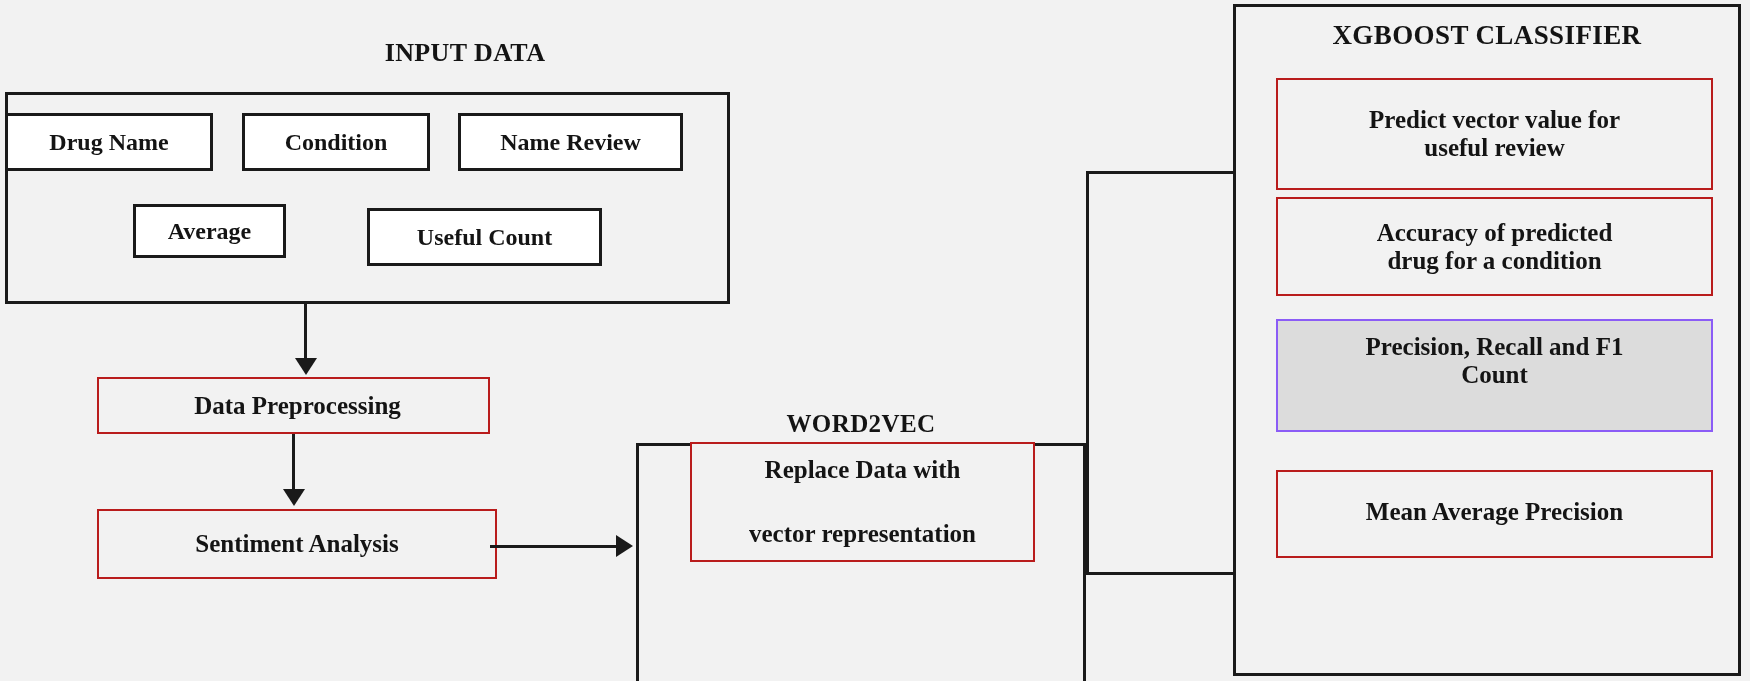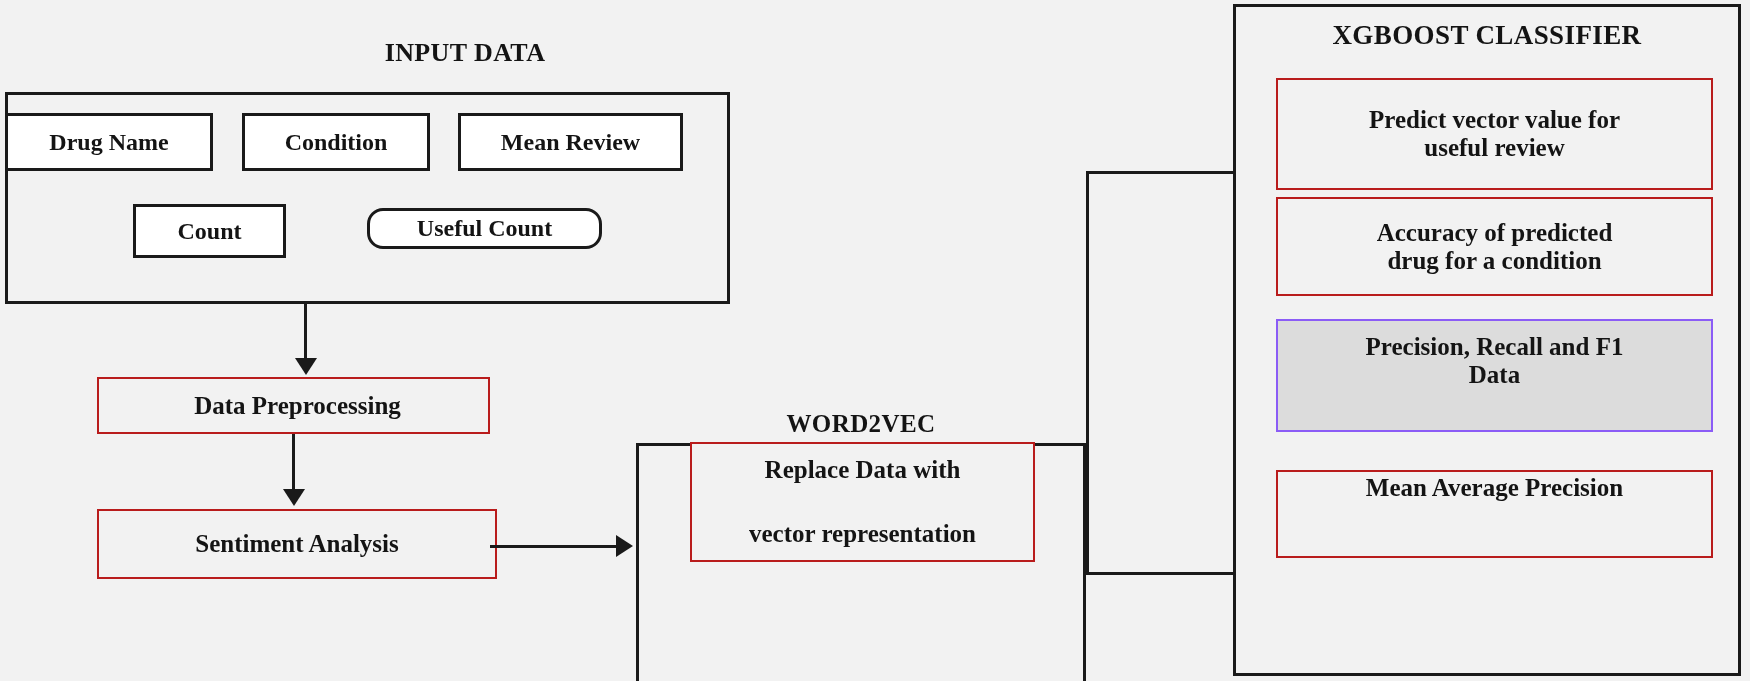--- a/index.html
+++ b/index.html
@@ -94,25 +94,25 @@
 <div id="canvas">
 
   <div class="title" style="left:310px; top:38px; width:310px; font-size:26px;">INPUT DATA</div>
 
   <div class="node panel" style="left:5px; top:92px; width:725px; height:212px;"></div>
 
   <div class="node box" style="left:5px; top:113px; width:208px; height:58px; font-size:24px;">Drug Name</div>
 
   <div class="node box" style="left:242px; top:113px; width:188px; height:58px; font-size:24px;">Condition</div>
 
-  <div class="node box" style="left:458px; top:113px; width:225px; height:58px; font-size:24px;">Mean Review</div>
+  <div class="node box" style="left:458px; top:113px; width:225px; height:58px; font-size:24px;">Name Review</div>
 
-  <div class="node box" style="left:133px; top:204px; width:153px; height:54px; font-size:24px;">Count</div>
+  <div class="node box" style="left:133px; top:204px; width:153px; height:54px; font-size:24px;">Average</div>
 
-  <div class="node box" style="left:367px; top:208px; width:235px; height:41px; font-size:24px;border-radius:16px;">Useful Count</div>
+  <div class="node box" style="left:367px; top:208px; width:235px; height:58px; font-size:24px;">Useful Count</div>
 
   <div class="vline" style="left:304px; top:304px; width:3px; height:56px;"></div>
   <div class="arrow-down" style="left:295px; top:358px;"></div>
 
   <div class="node box-flat" style="left:97px; top:377px; width:393px; height:57px; font-size:25px;padding-left:8px;">Data Preprocessing</div>
 
   <div class="vline" style="left:292px; top:434px; width:3px; height:57px;"></div>
   <div class="arrow-down" style="left:283px; top:489px;"></div>
 
   <div class="node box-flat" style="left:97px; top:509px; width:400px; height:70px; font-size:25px;">Sentiment Analysis</div>
@@ -140,20 +140,20 @@
     <span>useful review</span>
   </div>
 
   <div class="node box-flat" style="left:1276px; top:197px; width:437px; height:99px; font-size:25px; flex-direction:column;">
     <span>Accuracy of predicted</span>
     <span>drug for a condition</span>
   </div>
 
   <div class="node box-shaded" style="left:1276px; top:319px; width:437px; height:113px; font-size:25px; flex-direction:column; justify-content:flex-start; padding-top:12px;">
     <span>Precision, Recall and F1</span>
-    <span>Data</span>
+    <span>Count</span>
   </div>
 
-  <div class="node box-flat" style="left:1276px; top:470px; width:437px; height:88px; font-size:25px; flex-direction:column; justify-content:flex-start; padding-top:2px;">
+  <div class="node box-flat" style="left:1276px; top:470px; width:437px; height:88px; font-size:25px; flex-direction:column; justify-content:flex-start; padding-top:26px;">
     <span>Mean Average Precision</span>
   </div>
 
 </div>
 
 </body></html>

